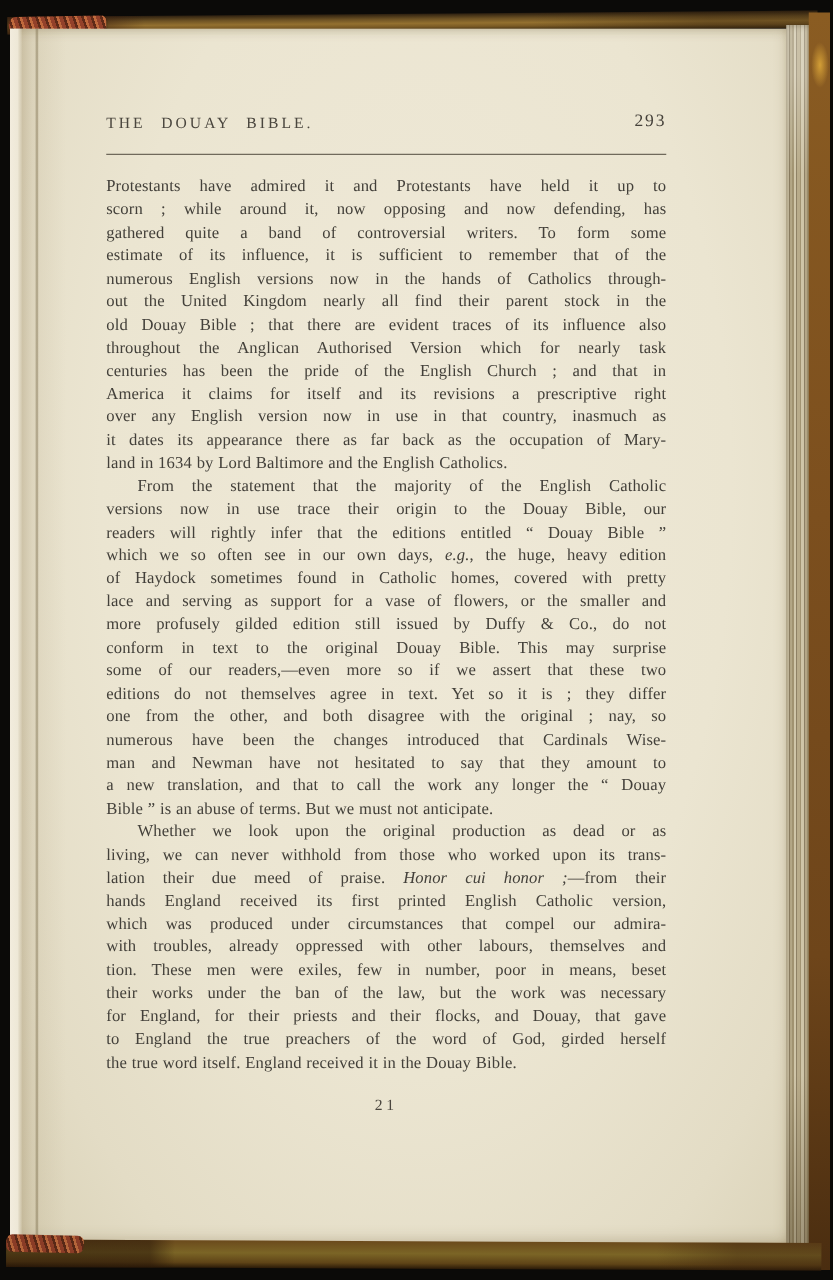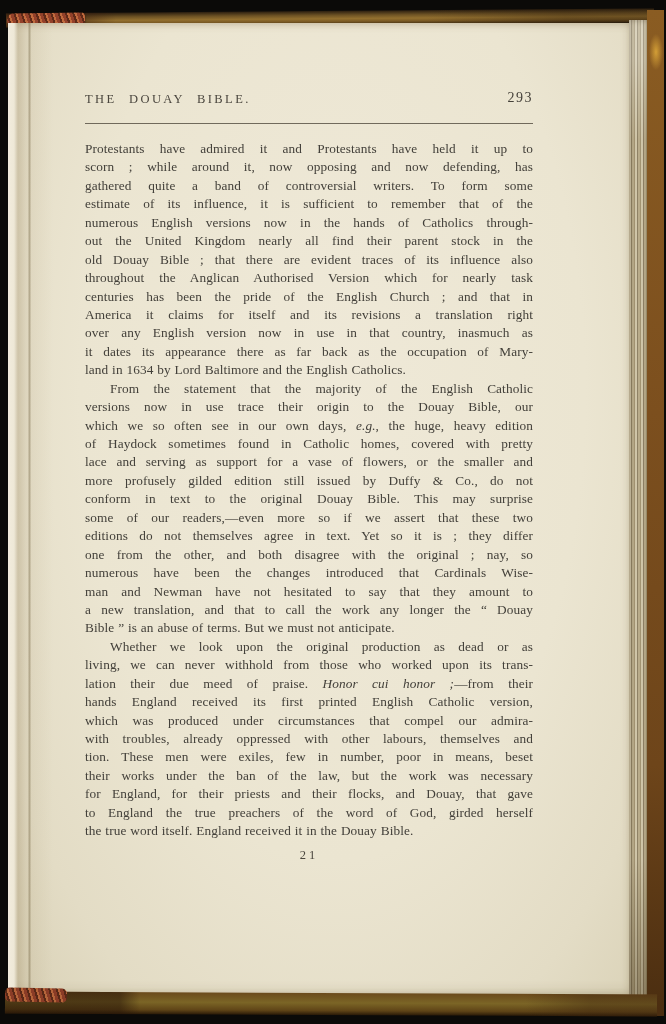--- a/index.html
+++ b/index.html
@@ -81,21 +81,21 @@
   .rule{margin-top:18px;border-top:1px solid rgba(90,84,70,.85);height:0;}
   .body-text{margin-top:16px;font-size:13.3px;}
   .line{
     line-height:18.45px;height:18.45px;
     text-align:justify;text-align-last:justify;text-justify:inter-word;
     word-spacing:0.4px;letter-spacing:0.1px;white-space:normal;
   }
   .line.last{text-align-last:left;}
   .para.indent .line.first{text-indent:25px;}
   .signature{
-    margin-top:7px;text-align:center;font-size:12.5px;letter-spacing:3px;color:#4a463e;
+    margin-top:18px;text-align:center;font-size:12.5px;letter-spacing:3px;color:#4a463e;
   }
 </style>
 </head>
 <body>
 
 <div class="scene">
   <div class="top-strip"></div>
   <div class="headband"></div>
 
   <div class="page">
@@ -110,28 +110,29 @@
           <div class="para">
             <div class="line first">Protestants have admired it and Protestants have held it up to</div>
             <div class="line">scorn ; while around it, now opposing and now defending, has</div>
             <div class="line">gathered quite a band of controversial writers. To form some</div>
             <div class="line">estimate of its influence, it is sufficient to remember that of the</div>
             <div class="line">numerous English versions now in the hands of Catholics through-</div>
             <div class="line">out the United Kingdom nearly all find their parent stock in the</div>
             <div class="line">old Douay Bible ; that there are evident traces of its influence also</div>
             <div class="line">throughout the Anglican Authorised Version which for nearly task</div>
             <div class="line">centuries has been the pride of the English Church ; and that in</div>
-            <div class="line">America it claims for itself and its revisions a translation right</div>
+            <div class="line">America it claims for itself and its revisions a prescriptive right</div>
             <div class="line">over any English version now in use in that country, inasmuch as</div>
             <div class="line">it dates its appearance there as far back as the occupation of Mary-</div>
             <div class="line last">land in 1634 by Lord Baltimore and the English Catholics.</div>
           </div>
           <div class="para indent">
             <div class="line first">From the statement that the majority of the English Catholic</div>
             <div class="line">versions now in use trace their origin to the Douay Bible, our</div>
+            <div class="line">readers will rightly infer that the editions entitled “ Douay Bible ”</div>
             <div class="line">which we so often see in our own days, <i>e.g.</i>, the huge, heavy edition</div>
             <div class="line">of Haydock sometimes found in Catholic homes, covered with pretty</div>
             <div class="line">lace and serving as support for a vase of flowers, or the smaller and</div>
             <div class="line">more profusely gilded edition still issued by Duffy &amp; Co., do not</div>
             <div class="line">conform in text to the original Douay Bible. This may surprise</div>
             <div class="line">some of our readers,—even more so if we assert that these two</div>
             <div class="line">editions do not themselves agree in text. Yet so it is ; they differ</div>
             <div class="line">one from the other, and both disagree with the original ; nay, so</div>
             <div class="line">numerous have been the changes introduced that Cardinals Wise-</div>
             <div class="line">man and Newman have not hesitated to say that they amount to</div>

